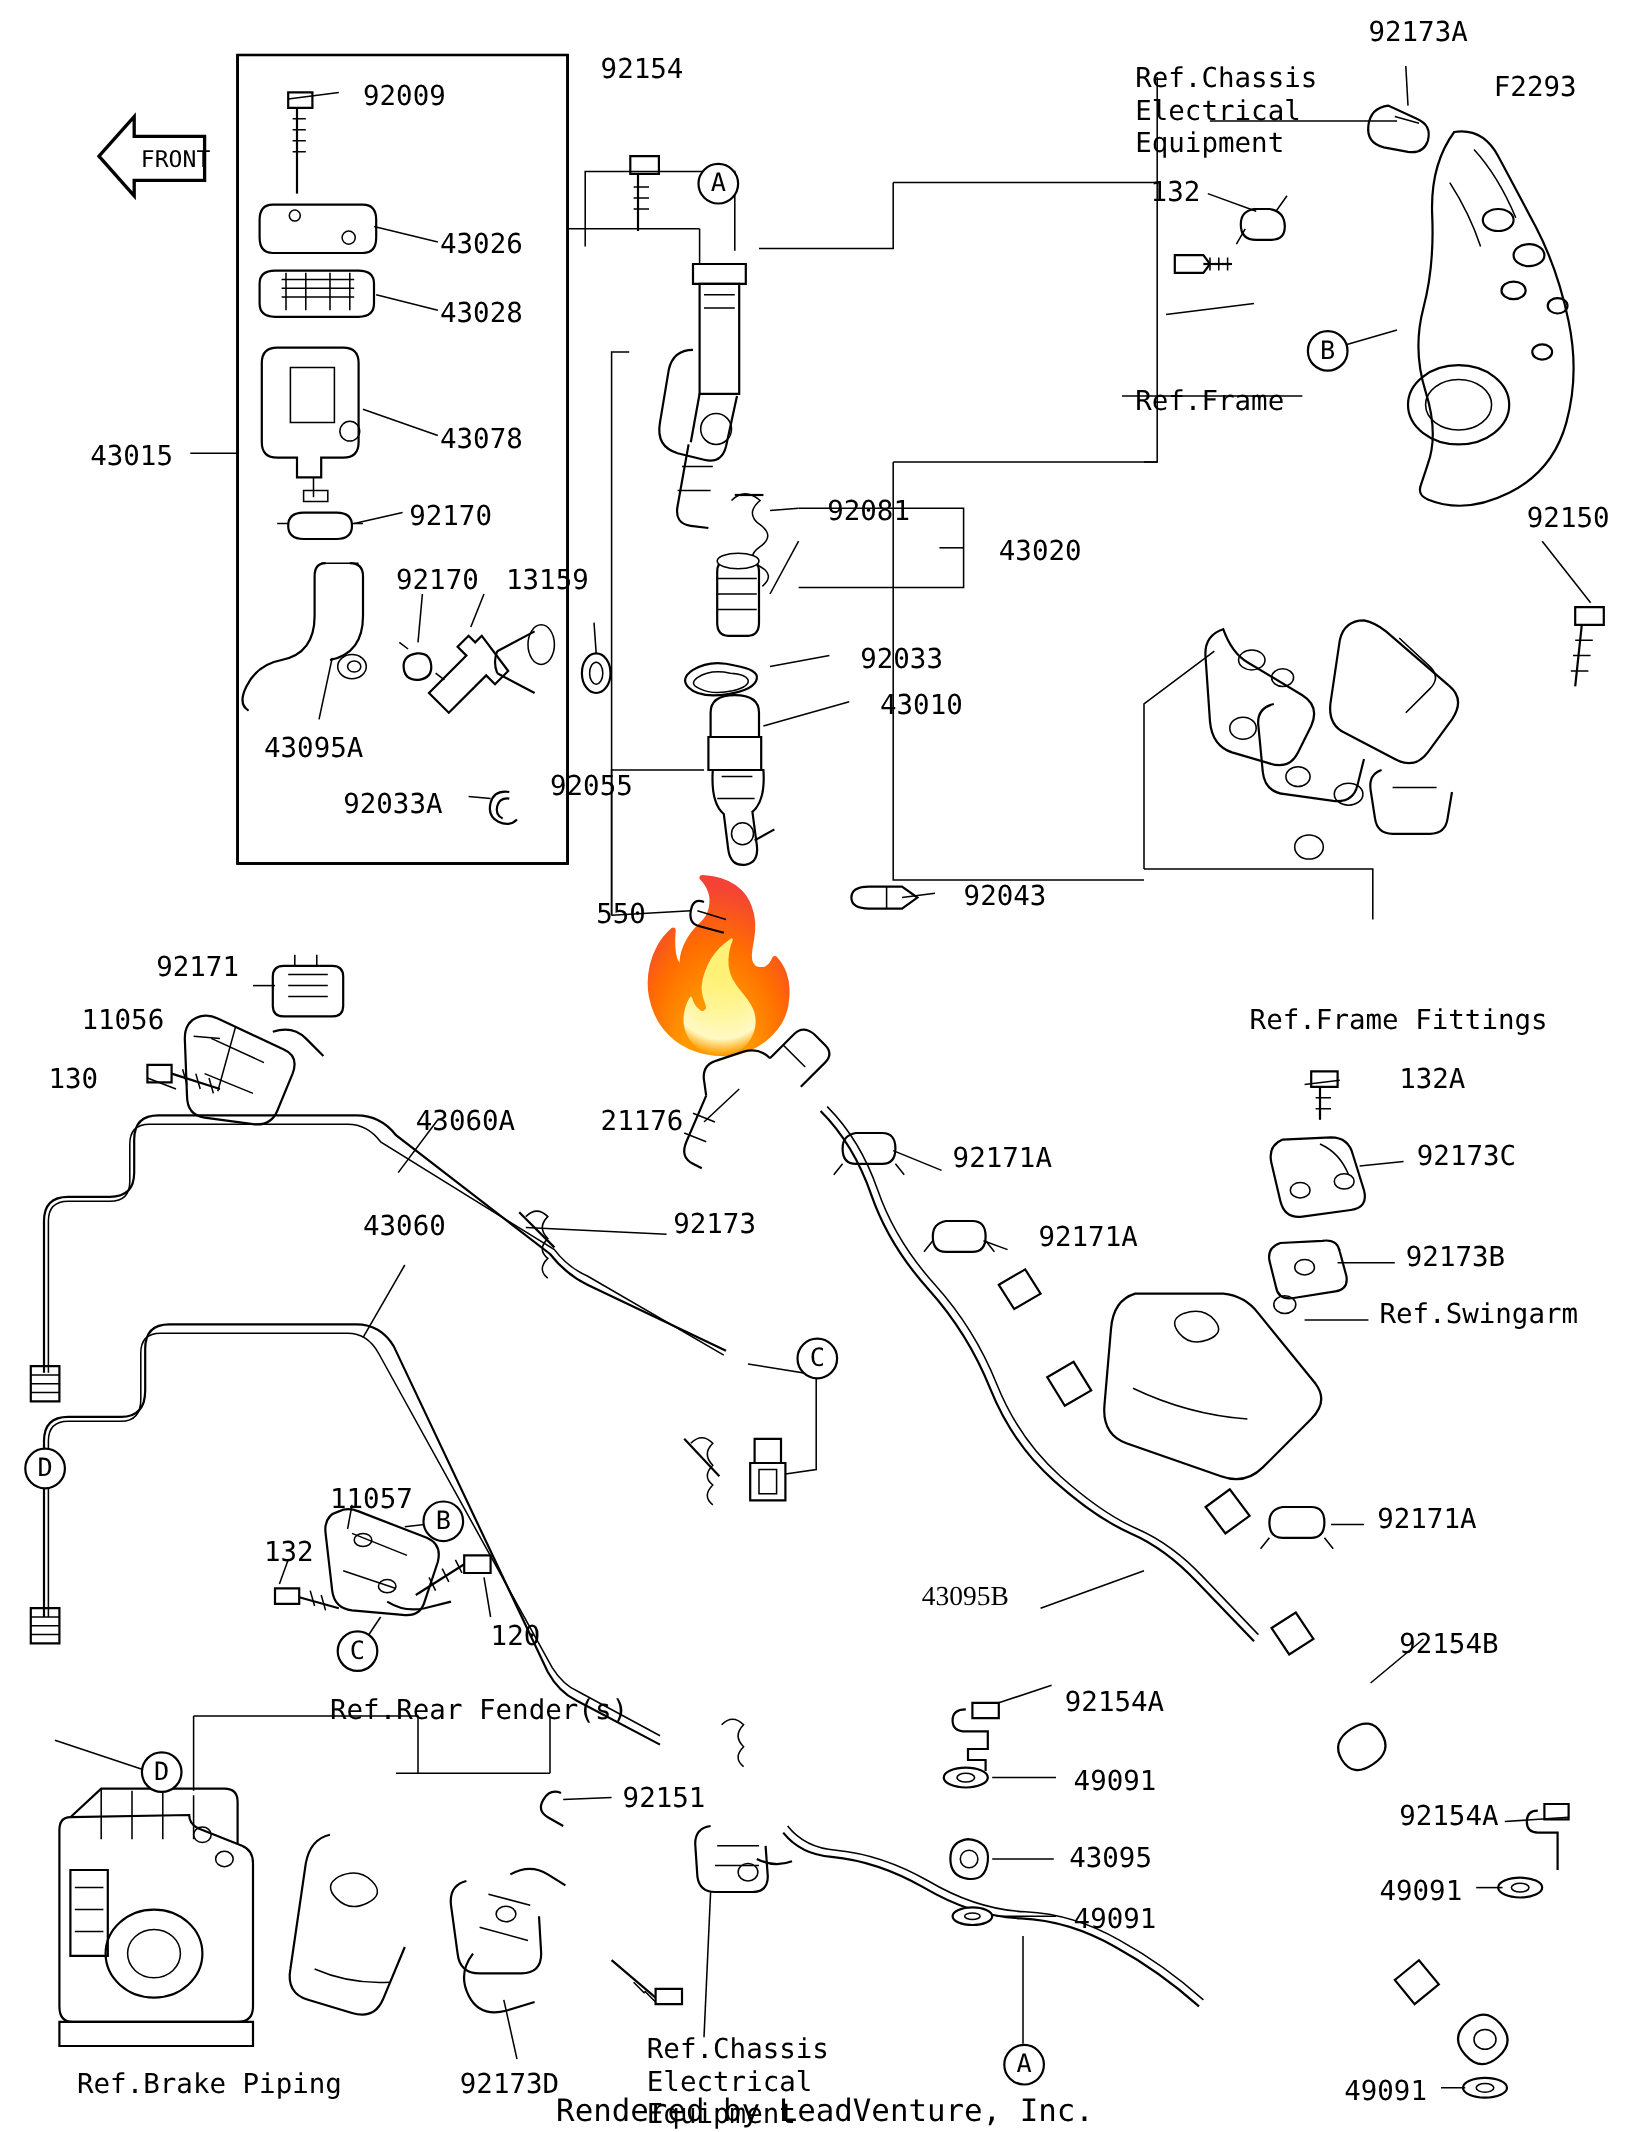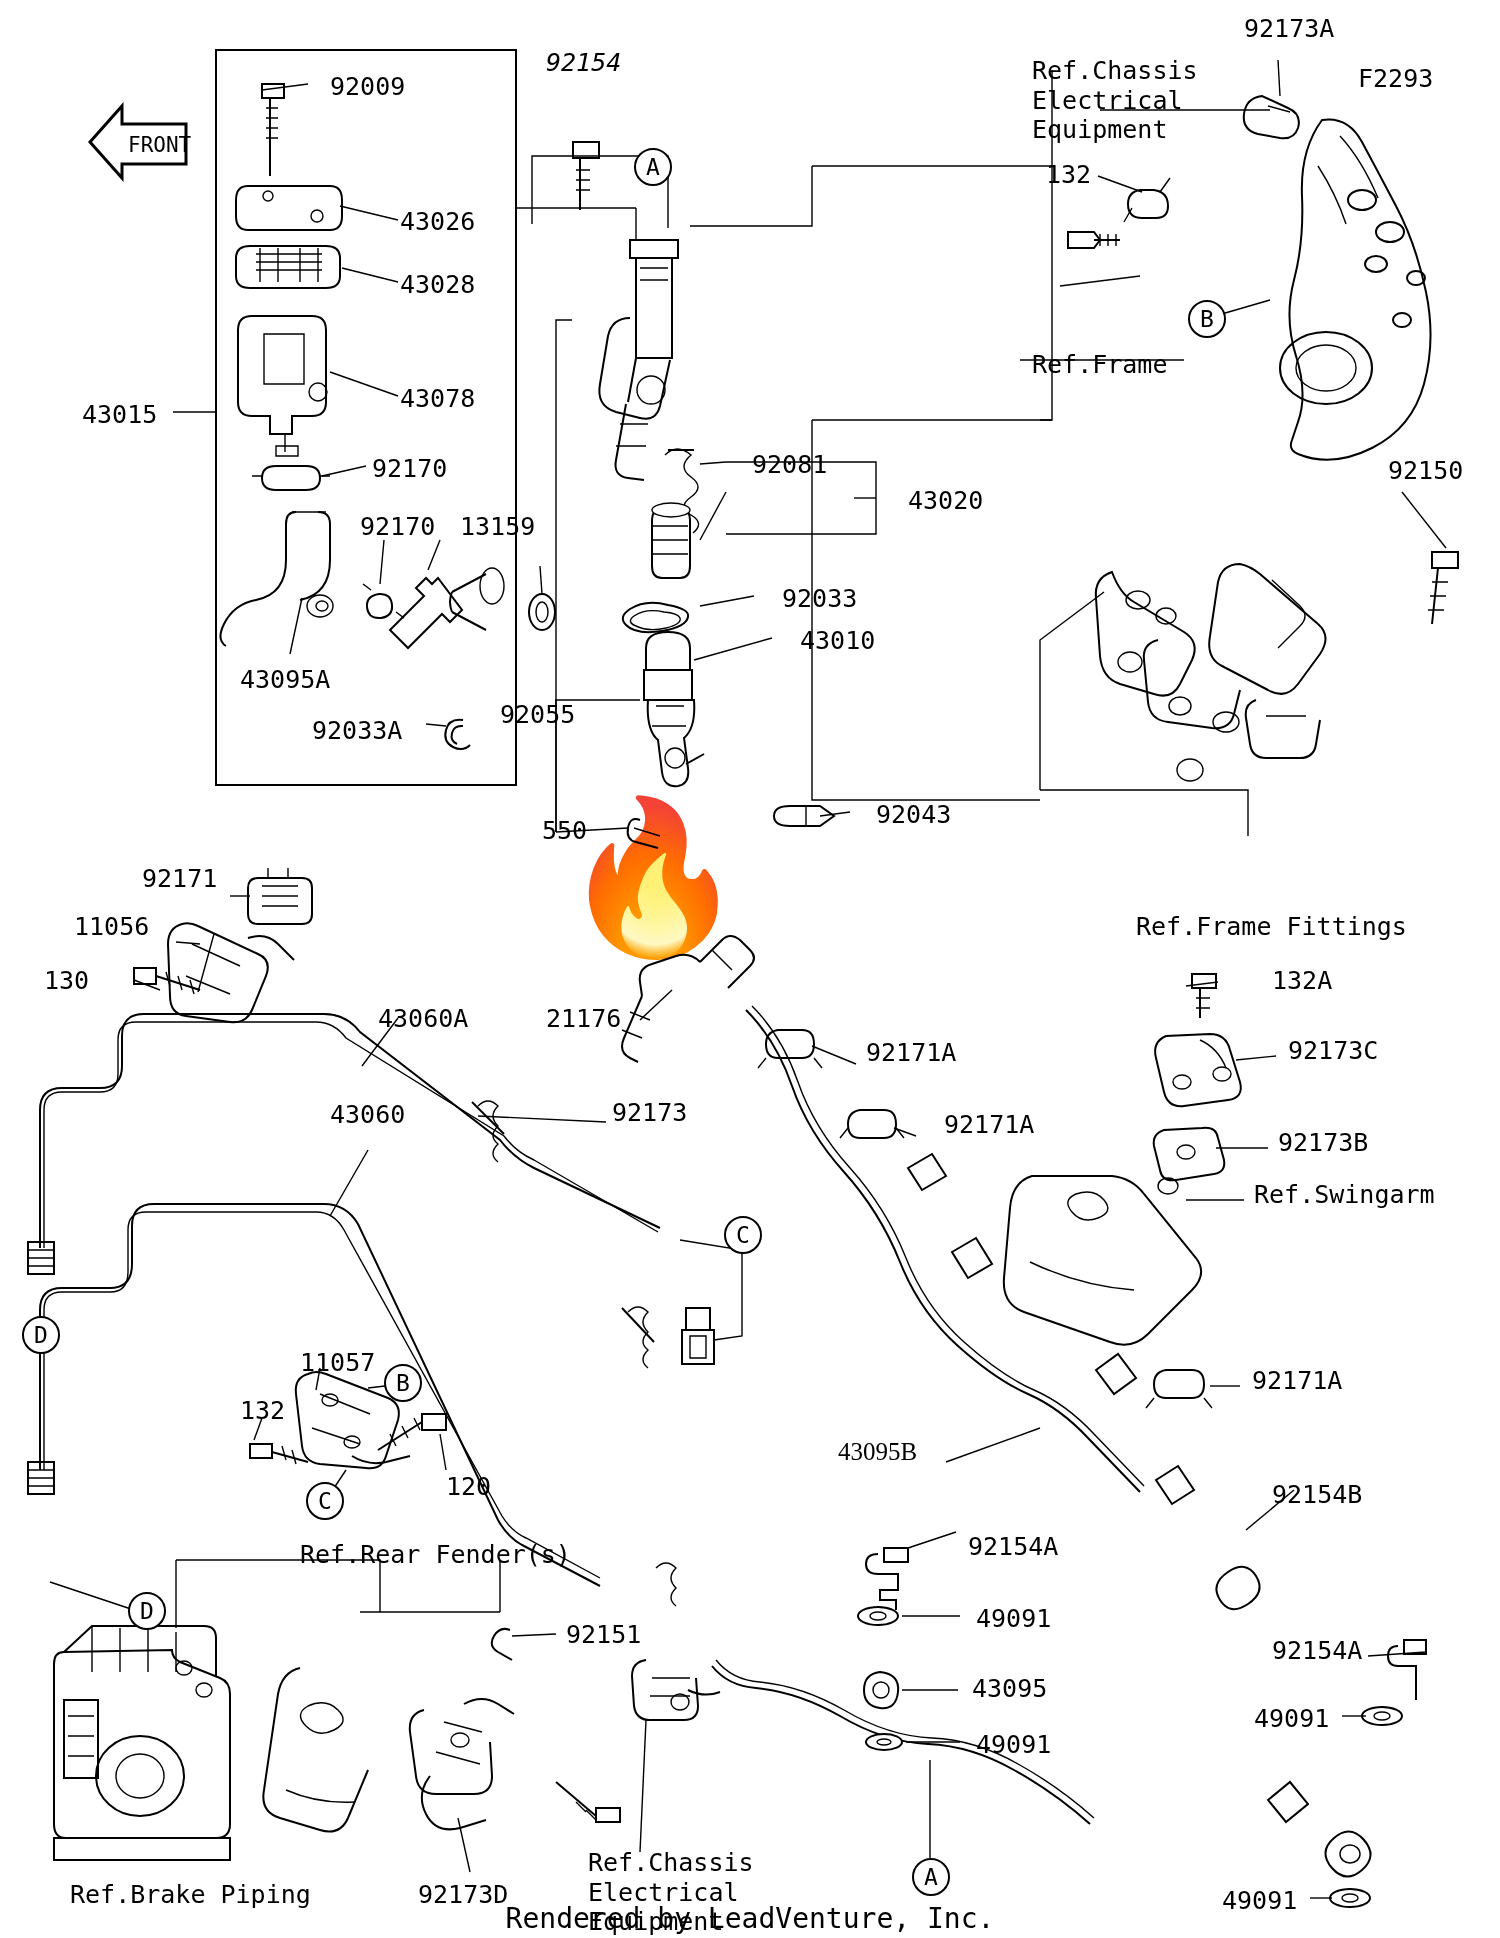--- a/index.html
+++ b/index.html
@@ -430,21 +430,21 @@
   </svg>
 
   <div class="front-arrow" style="left:82px; top:98px;">
     <svg viewBox="0 0 110 92" width="110" height="92">
       <path d="M8 44 L40 8 L40 26 L104 26 L104 66 L40 66 L40 80 Z" fill="#fff" stroke="#000" stroke-width="3"></path>
       <text x="46" y="54" font-family="DejaVu Sans Mono, monospace" font-size="21" fill="#000">FRONT</text>
     </svg>
   </div>
 
   <div class="lbl" style="left:330px; top:72px;">92009</div>
-  <div class="lbl" style="left:546px; top:48px;font-style:italic;">92154</div>
+  <div class="lbl" style="left:546px; top:48px;">92154</div>
   <div class="lbl" style="left:400px; top:207px;">43026</div>
   <div class="lbl" style="left:400px; top:270px;">43028</div>
   <div class="lbl" style="left:400px; top:384px;">43078</div>
   <div class="lbl" style="left:82px; top:400px;">43015</div>
   <div class="lbl" style="left:372px; top:454px;">92170</div>
   <div class="lbl" style="left:360px; top:512px;">92170</div>
   <div class="lbl" style="left:460px; top:512px;">13159</div>
   <div class="lbl" style="left:240px; top:665px;">43095A</div>
   <div class="lbl" style="left:500px; top:700px;">92055</div>
   <div class="lbl" style="left:312px; top:716px;">92033A</div>

